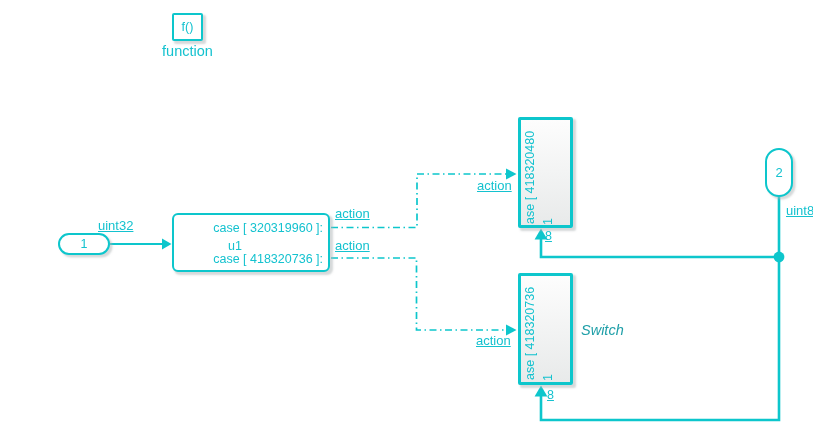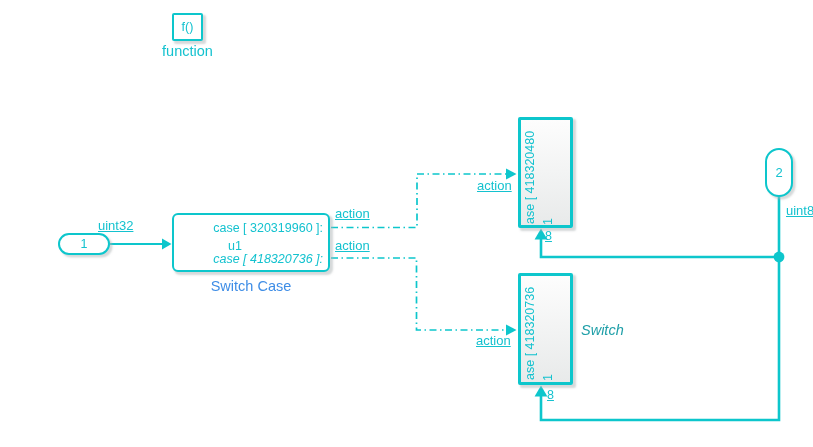--- a/index.html
+++ b/index.html
@@ -23,21 +23,21 @@
     color:var(--cyanText);
   }
   .fcall { left:172px; top:13px; width:31px; height:28px; border-radius:2px; font-size:12.5px; }
   .inport { left:58px; top:233px; width:52px; height:22px; border-radius:11px; font-size:12.5px; }
   .outport { left:765px; top:148px; width:28px; height:49px; border-radius:14px; font-size:13px; }
 
   .switchcase { left:172px; top:213px; width:158px; height:59px; border-radius:6px; }
   .switchcase span { position:absolute; font-size:12.5px; line-height:15px; white-space:nowrap; color:var(--cyanText); }
   .sc-u1 { left:6px; top:24px;margin-left:48px; }
   .sc-case1 { right:5px; top:6px; }
-  .sc-case2 { right:5px; top:37px;font-style:italic; }
+  .sc-case2 { right:5px; top:37px; }
 
   .subsys {
     border-width:3px; border-radius:2px;
     background:linear-gradient(180deg, var(--fillTop) 0%, var(--fillBottom) 100%);
   }
   .sca { left:518px; top:117px; width:55px; height:111px; }
   .sw  { left:518px; top:273px; width:55px; height:112px; }
   .rot {
     position:absolute; transform-origin:0 0; transform:rotate(-90deg);
     color:var(--cyanText); font-size:12.5px; line-height:13px; white-space:nowrap;
@@ -89,21 +89,20 @@
   <div class="block inport">
     <span>1</span>
   </div>
   <div class="lbl" style="left:98px; top:219px;">uint32</div>
 
   <div class="block switchcase">
     <span class="sc-u1">u1</span>
     <span class="sc-case1">case [ 320319960 ]:</span>
     <span class="sc-case2">case [ 418320736 ]:</span>
   </div>
-  <div class="name name-center name-blue" style="left:172px; top:278px; width:158px;">Switch Case</div>
 
   <div class="block subsys sca">
     <span class="rot rot-main">ase [ 418320480</span>
     <span class="rot rot-port">1</span>
   </div>
 
   <div class="block subsys sw">
     <span class="rot rot-main">ase [ 418320736</span>
     <span class="rot rot-port">1</span>
   </div>

